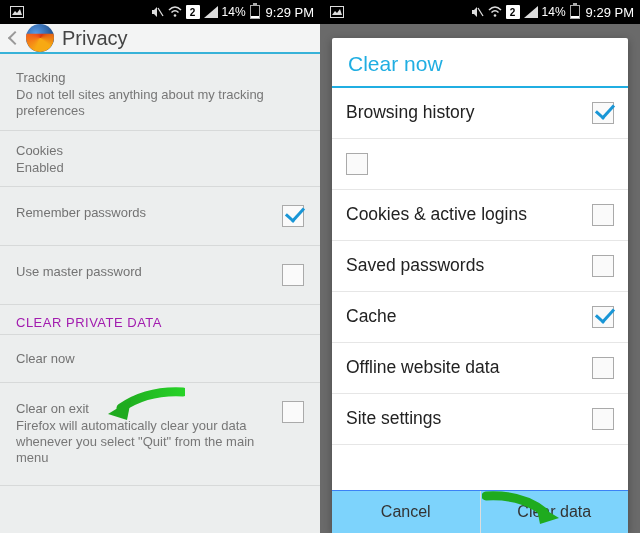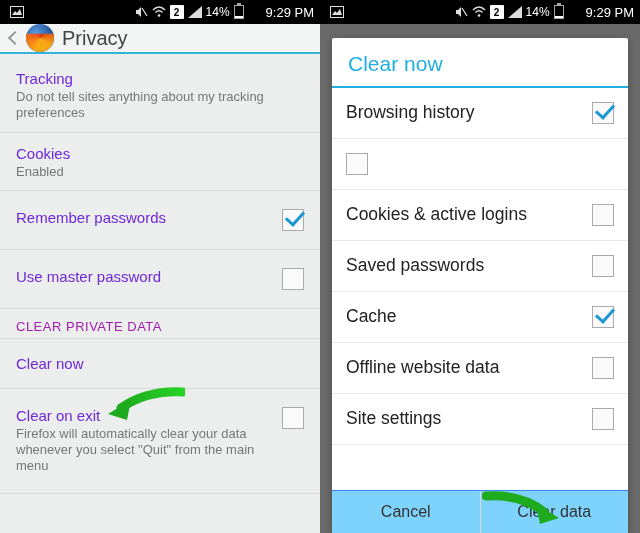--- a/index.html
+++ b/index.html
@@ -70,21 +70,21 @@
     background: #aaa;
   }
   .sb-batt::after {
     content: "";
     position: absolute;
     bottom: 0; left: 0; right: 0;
     height: 14%;
     background: #fff;
   }
   .sb-text { font-size: 12px; }
-  .sb-time { font-size: 13px; margin-left: 18px; }
+  .sb-time { font-size: 13px; margin-left: 2px; }
 
   
   .titlebar {
     height: 30px;
     background: #f3f4f4;
     display: flex;
     align-items: center;
     padding: 0 6px;
     border-bottom: 2px solid #37b2d8;
   }
@@ -124,22 +124,22 @@
     overflow: hidden;
     background: #eceeee;
   }
   .row {
     padding: 12px 16px 10px;
     border-bottom: 1px solid #d7d9d9;
     position: relative;
   }
   .row.first { margin-top: 4px; }
   .row .label {
-    font-size: 15px;
-    color: #6d28d9;
+    font-size: 13px;
+    color: #737373;
   }
   .row .sub {
     font-size: 13px;
     color: #777;
     margin-top: 2px;
     line-height: 1.25;
   }
   .row.with-check {
     display: flex;
     align-items: flex-start;

